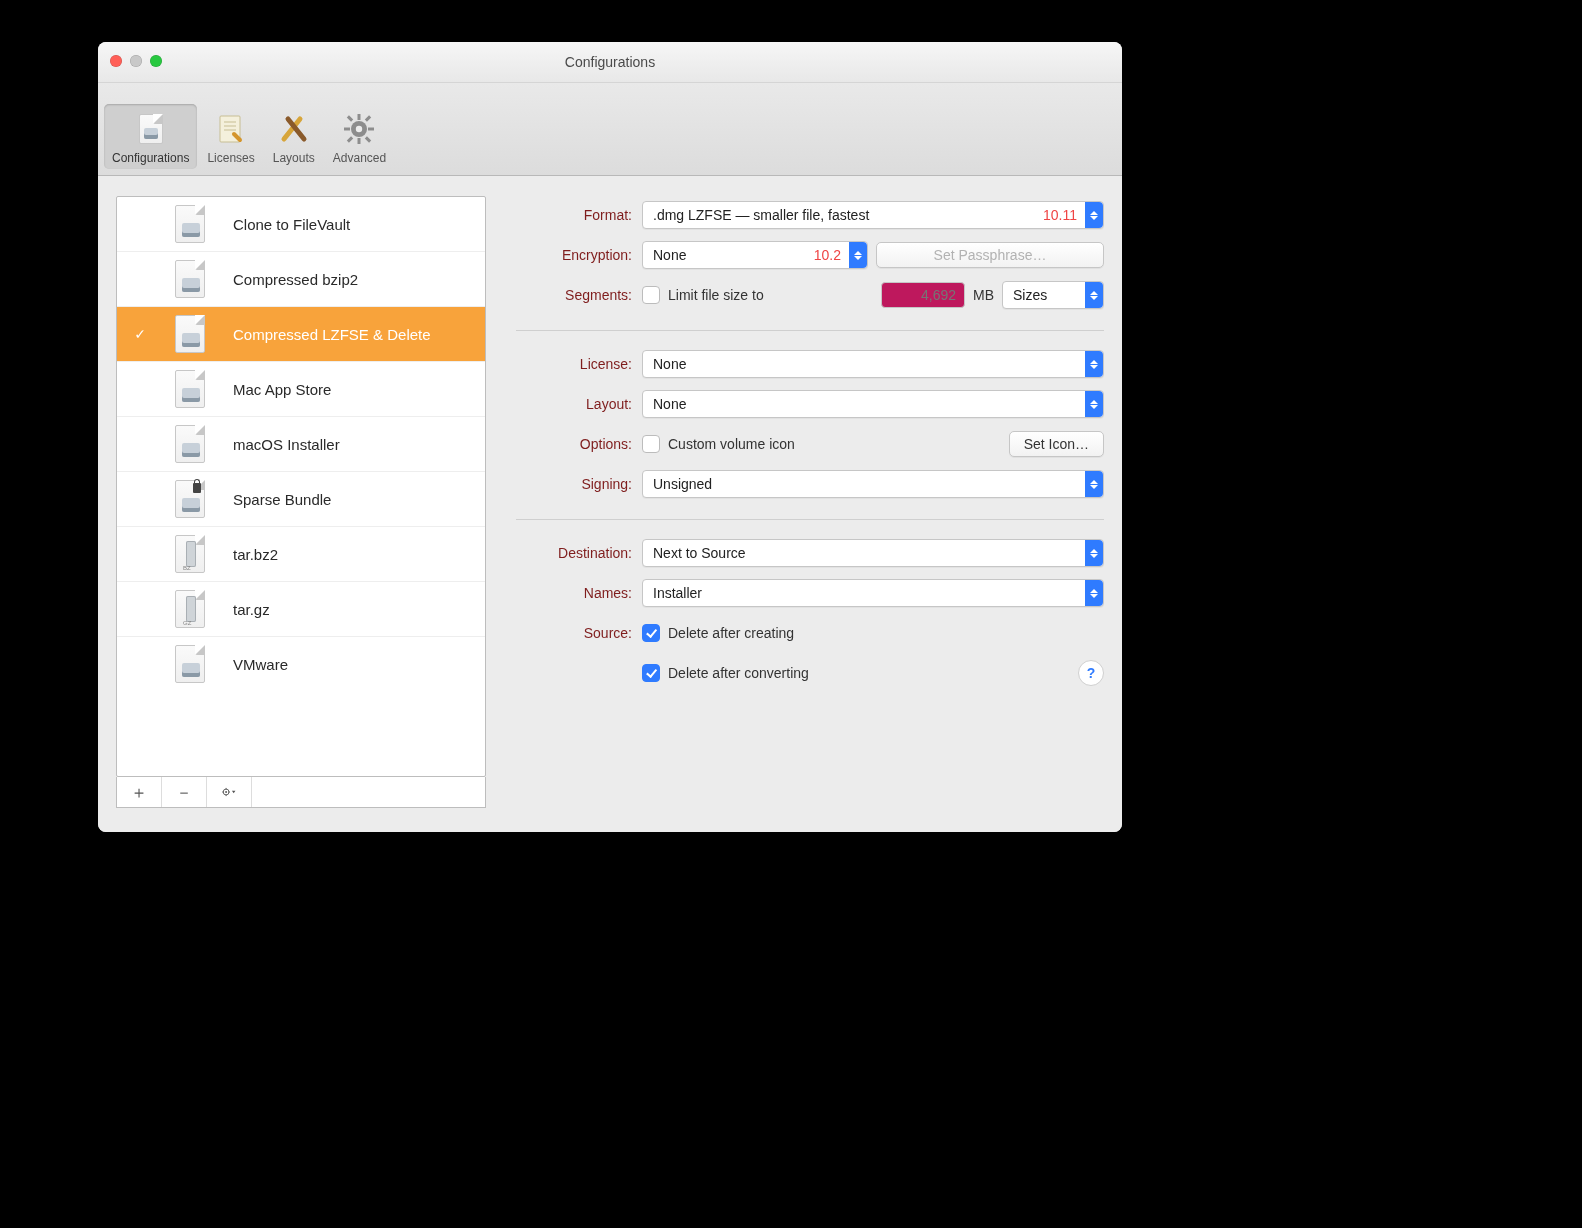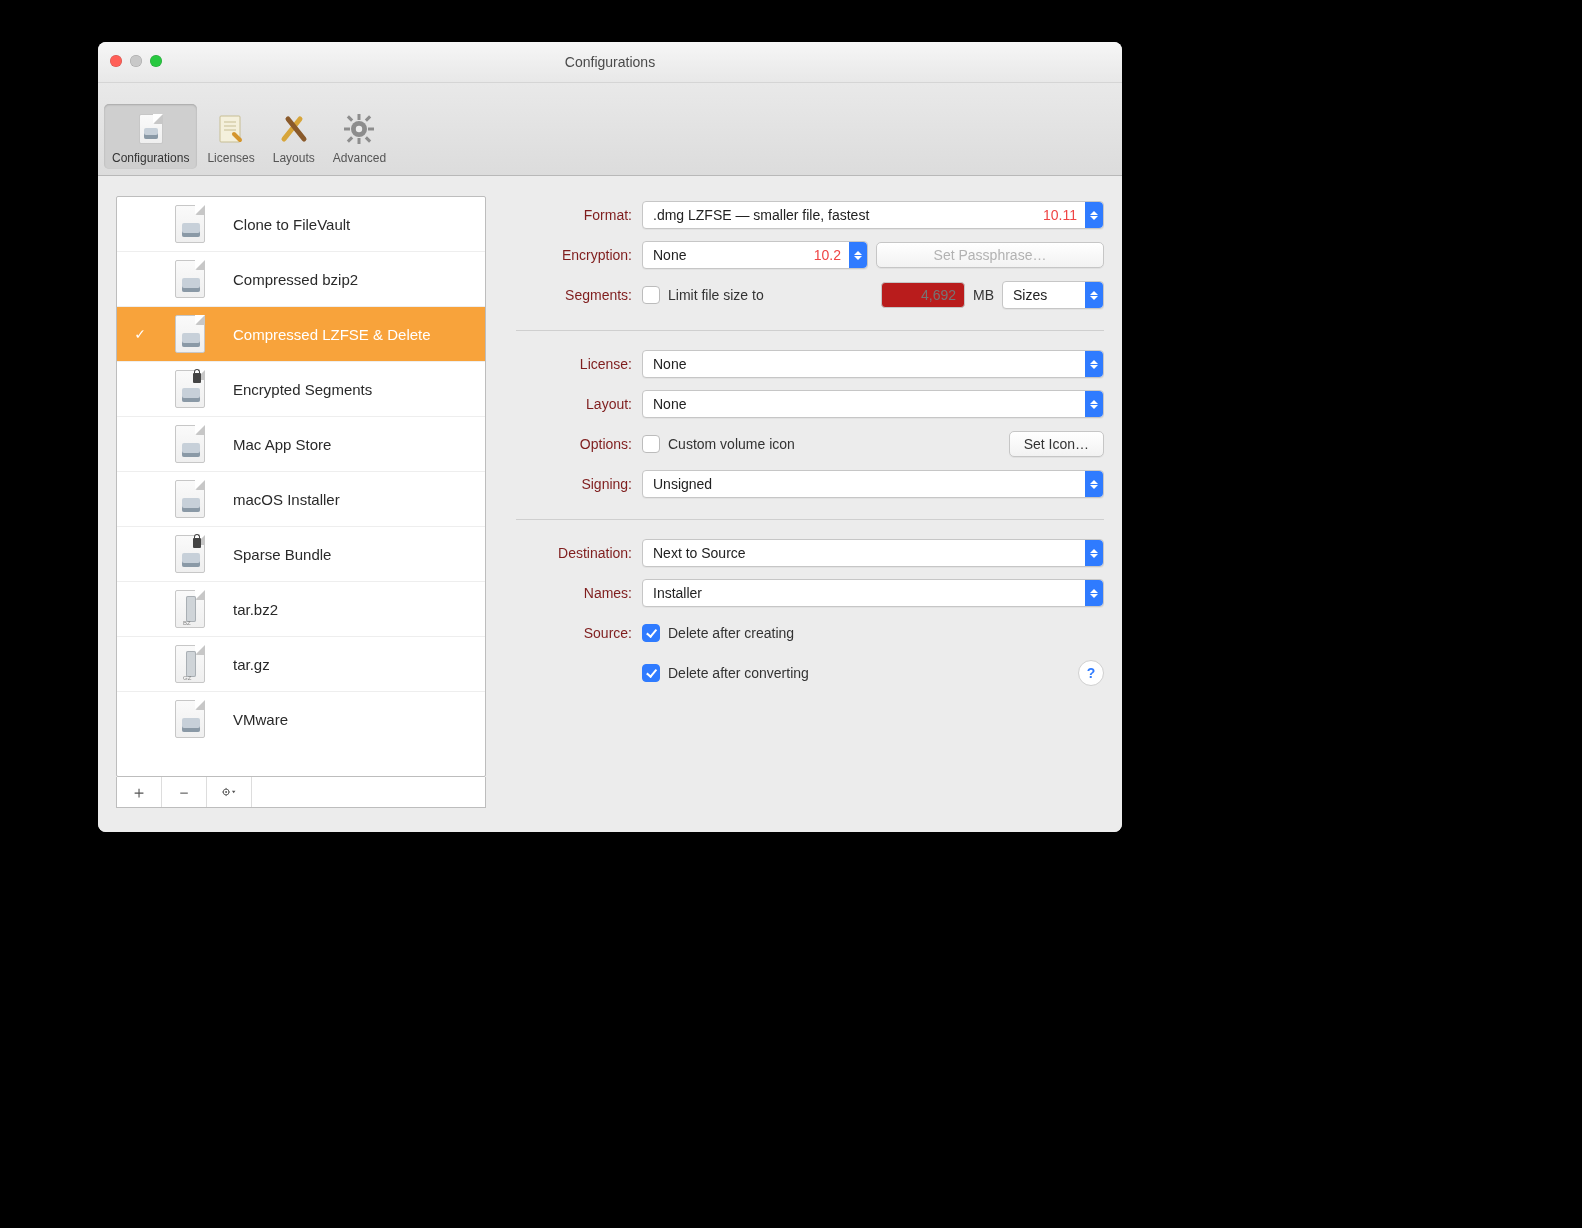--- a/index.html
+++ b/index.html
@@ -244,21 +244,21 @@
   .chklabel { font-size: 14px; color: #333; }
   .num-input {
     width: 66px;
     height: 24px;
     border: 1px solid #c6c6c6;
     border-radius: 4px;
     text-align: right;
     padding: 0 8px;
     font-size: 14px;
     color: #bdbdbd;
-    background: #b91c1c;
+    background: #be185d;
   }
   .unit { font-size: 14px; color: #333; }
   .help-btn {
     width: 24px; height: 24px;
     border-radius: 50%;
     border: 1px solid #d0d0d0;
     background: #fff;
     display: flex; align-items: center; justify-content: center;
     color: #2f7bff;
     font-weight: 600;
@@ -411,30 +411,20 @@
                 <div class="page">
                   <div class="disk"></div>
                 </div>
               </span>
               <span>Compressed LZFSE &amp; Delete</span>
             </div>
             <div class="row">
               <span class="check">✓</span>
               <span class="ricon">
                 <div class="page">
-                  <span class="lock-badge"></span>
-                  <div class="disk"></div>
-                </div>
-              </span>
-              <span>Encrypted Segments</span>
-            </div>
-            <div class="row">
-              <span class="check">✓</span>
-              <span class="ricon">
-                <div class="page">
                   <div class="disk"></div>
                 </div>
               </span>
               <span>Mac App Store</span>
             </div>
             <div class="row">
               <span class="check">✓</span>
               <span class="ricon">
                 <div class="page">
                   <div class="disk"></div>

